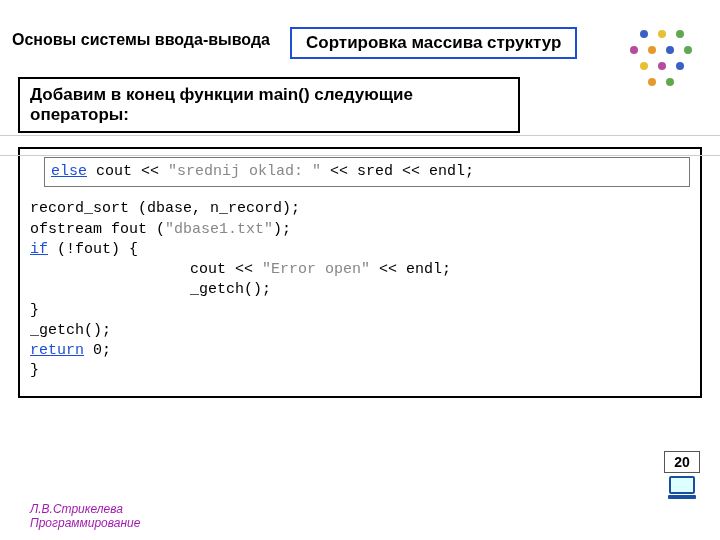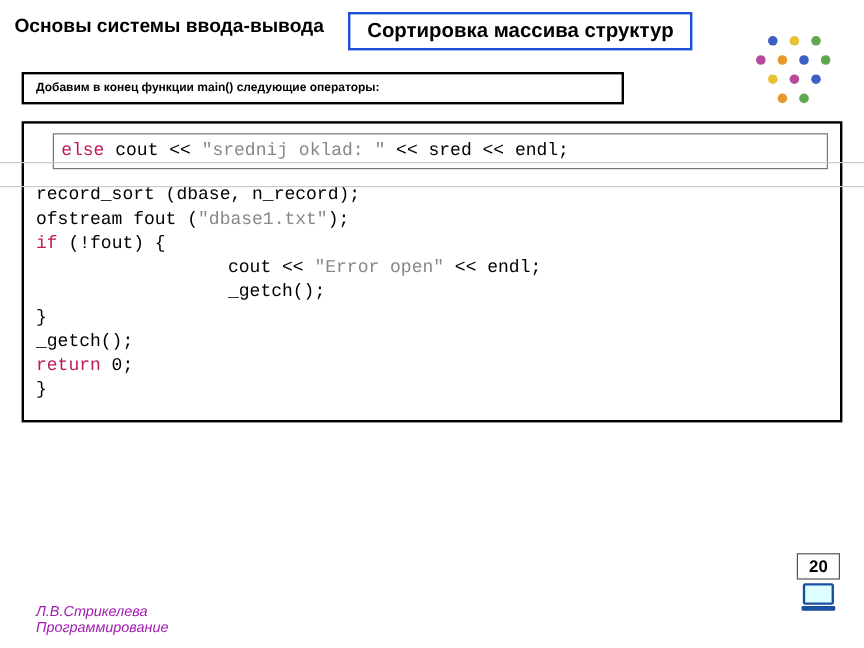--- a/index.html
+++ b/index.html
@@ -9,20 +9,21 @@
     height: 540px;
     background: #fff;
     font-family: Arial, sans-serif;
     position: relative;
     overflow: hidden;
   }
   .header {
     display: flex;
     align-items: flex-start;
     padding: 10px 12px 0 12px;
+    margin-top: 17px;
   }
   .header-left {
     font-weight: bold;
     font-size: 16px;
     color: #000;
     padding-top: 4px;
   }
   .header-box {
     border: 2px solid #1d4ed8;
     padding: 4px 14px;
@@ -42,53 +43,53 @@
     position: absolute;
     width: 8px;
     height: 8px;
     border-radius: 50%;
   }
   .subhead-box {
     border: 2px solid #000;
     margin: 18px 200px 0 18px;
     padding: 6px 10px;
     font-weight: bold;
-    font-size: 10px;
+    font-size: 17px;
     background: #fff;
   }
   .code-box {
     border: 2px solid #000;
     margin: 14px 18px 0 18px;
     padding: 8px 10px 14px 10px;
     font-family: "Courier New", monospace;
     font-size: 15px;
     line-height: 1.35;
     background: #fff;
   }
   .code-line1 {
     border: 1px solid #777;
     padding: 4px 6px;
     margin: 0 0 12px 14px;
     background: #fff;
   }
-  .kw-blue { color: #be185d; }
+  .kw-blue { color: #1d4ed8; text-decoration: underline; }
   .kw-gray { color: #888; }
   .kw-green { color: #0a7a0a; }
   .bold { font-weight: normal; }
   .footer {
     position: absolute;
     bottom: 10px;
     left: 30px;
     font-size: 12px;
     font-style: italic;
     color: #a21caf;
   }
   .pagebox {
     position: absolute;
-    bottom: 30px;
+    bottom: 40px;
     right: 20px;
     width: 36px;
     text-align: center;
   }
   .pagenum {
     border: 1px solid #555;
     background: #fff;
     font-size: 14px;
     font-weight: bold;
     padding: 2px 0;

